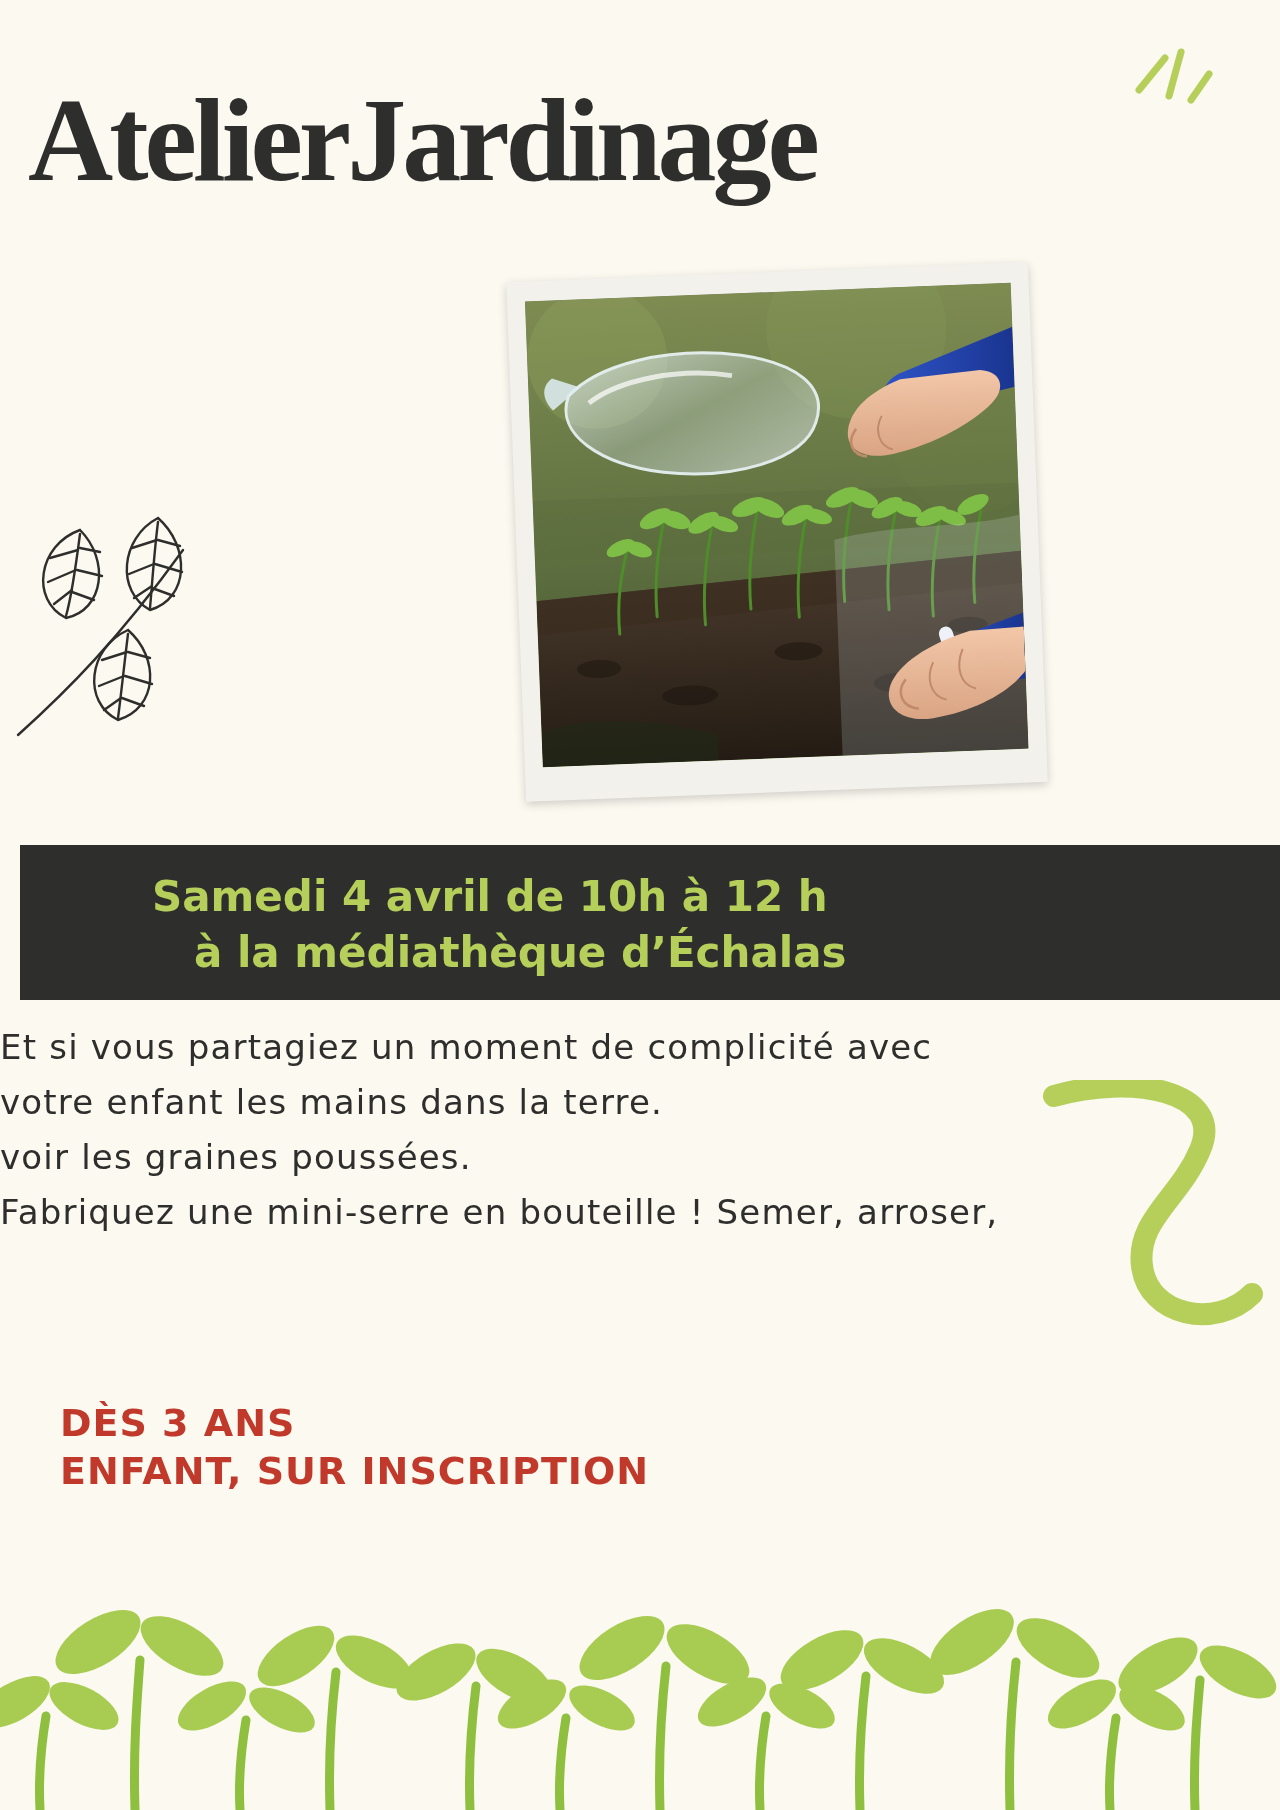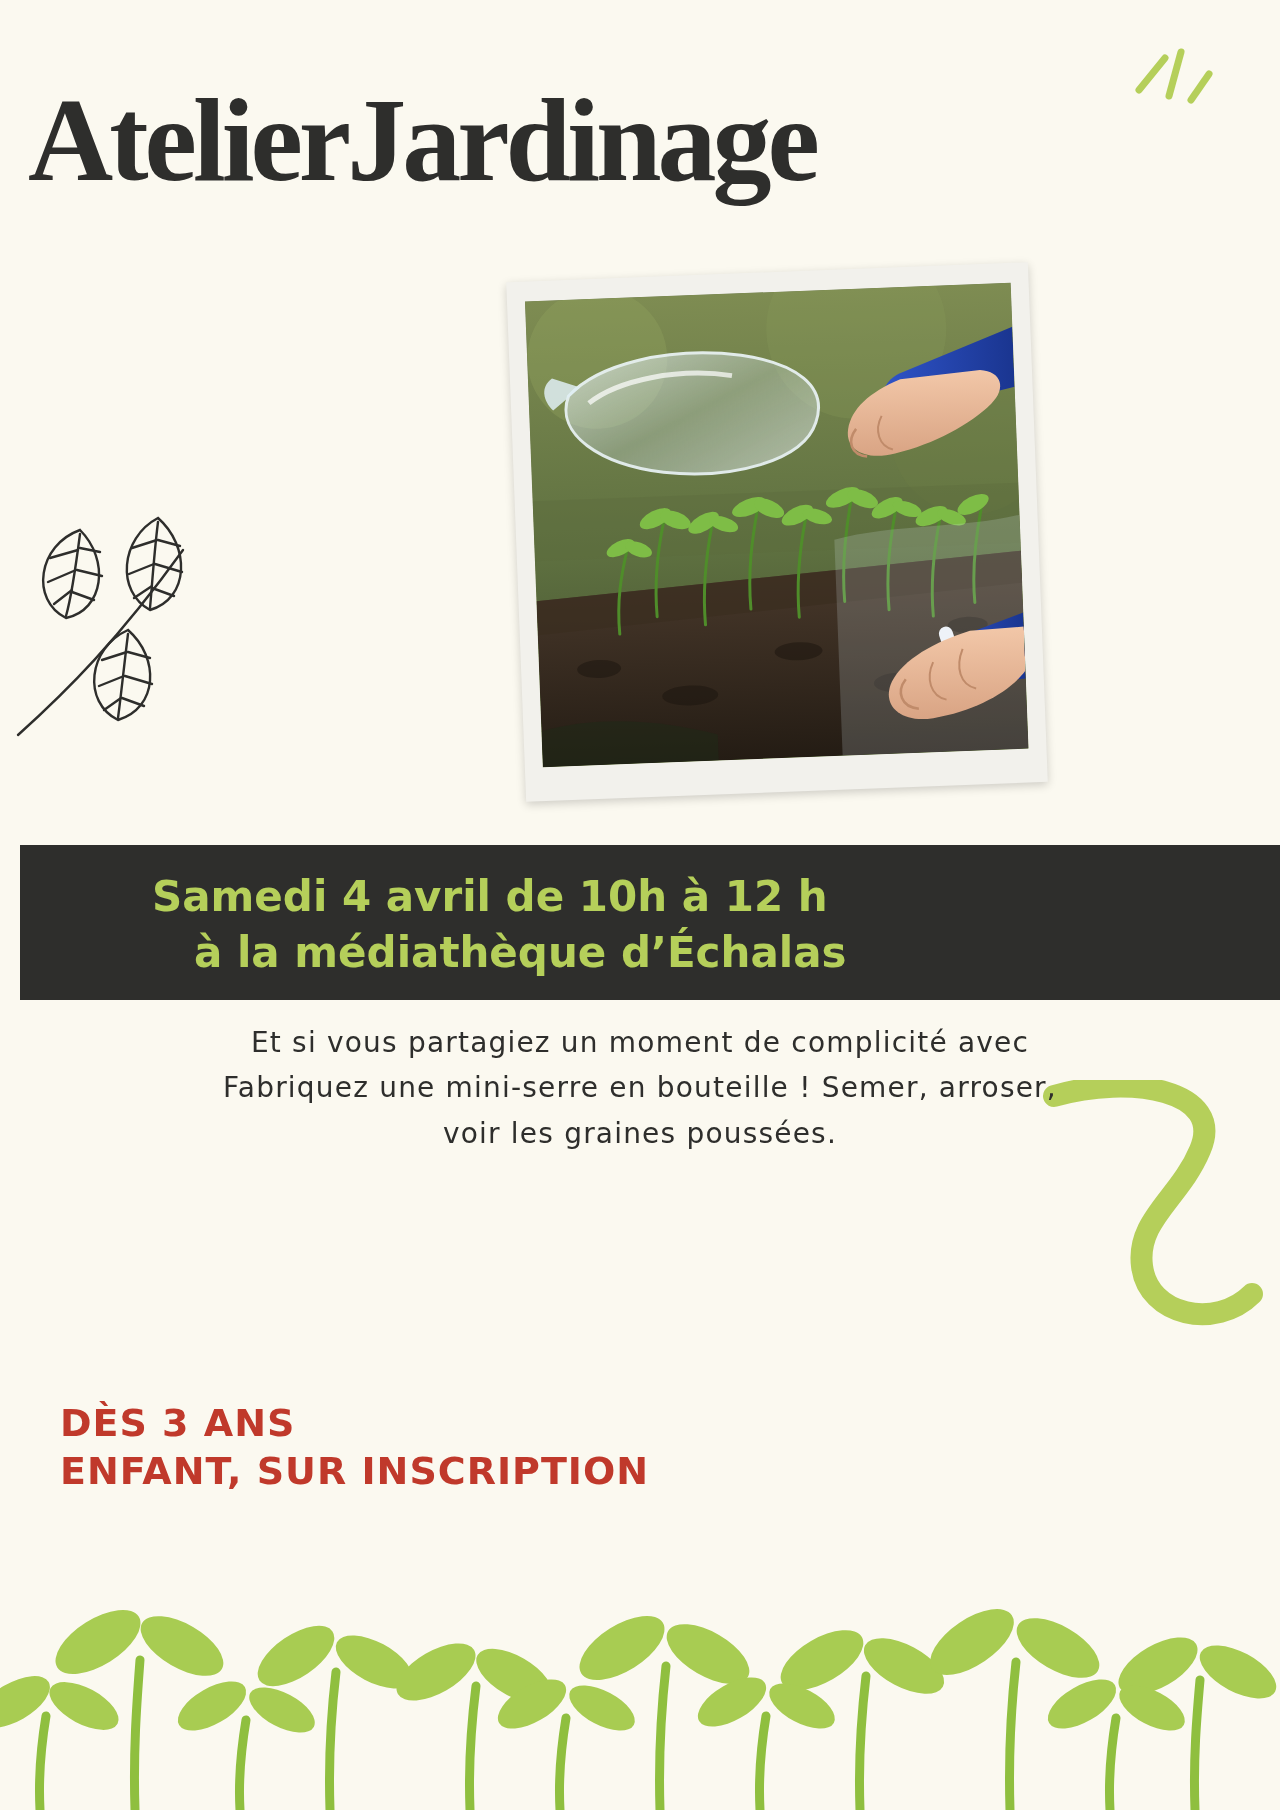--- a/index.html
+++ b/index.html
@@ -114,23 +114,22 @@
   }
   .date-line-1 { top: 27px; }
   .date-line-2 { top: 83px; margin-left: 42px; }
 
   
   .body-text {
     position: absolute;
     left: 0;
     top: 1020px;
     width: 1280px;
-    text-align: center;
     font-family: "DejaVu Sans", sans-serif;
-    font-size: 28px;
+    font-size: 34px;
     line-height: 1.62;
     letter-spacing: 1.2px;
     color: #2e2e2c;
   }
   .body-text p { margin: 0; }
 
   
   .squiggle {
     position: absolute;
     left: 1040px;
@@ -313,22 +312,23 @@
   </div>
 
   <div class="squiggle">
     <svg width="230" height="330" viewBox="0 0 230 330" aria-hidden="true">
       <path d="M14 16 C 90 -6, 186 10, 160 70 C 140 118, 96 140, 102 186 C 108 236, 176 250, 212 214" fill="none" stroke="#b5cf5a" stroke-width="22" stroke-linecap="round"></path>
     </svg>
   </div>
 
   <div class="body-text">
     <p>Et si vous partagiez un moment de complicité avec</p>
+    <p>votre enfant les mains dans la terre.</p>
+    <p>voir les graines poussées.</p>
     <p>Fabriquez une mini-serre en bouteille ! Semer, arroser,</p>
-    <p>voir les graines poussées.</p>
   </div>
 
   <div class="notes">
     <div>DÈS 3 ANS</div>
     <div>ENFANT, SUR INSCRIPTION</div>
   </div>
 
   <div class="footer-sprouts">
     <svg width="1280" height="430" viewBox="0 0 1280 430" aria-hidden="true">
       <g stroke="#8fbf3f" stroke-width="9" fill="none" stroke-linecap="round">

